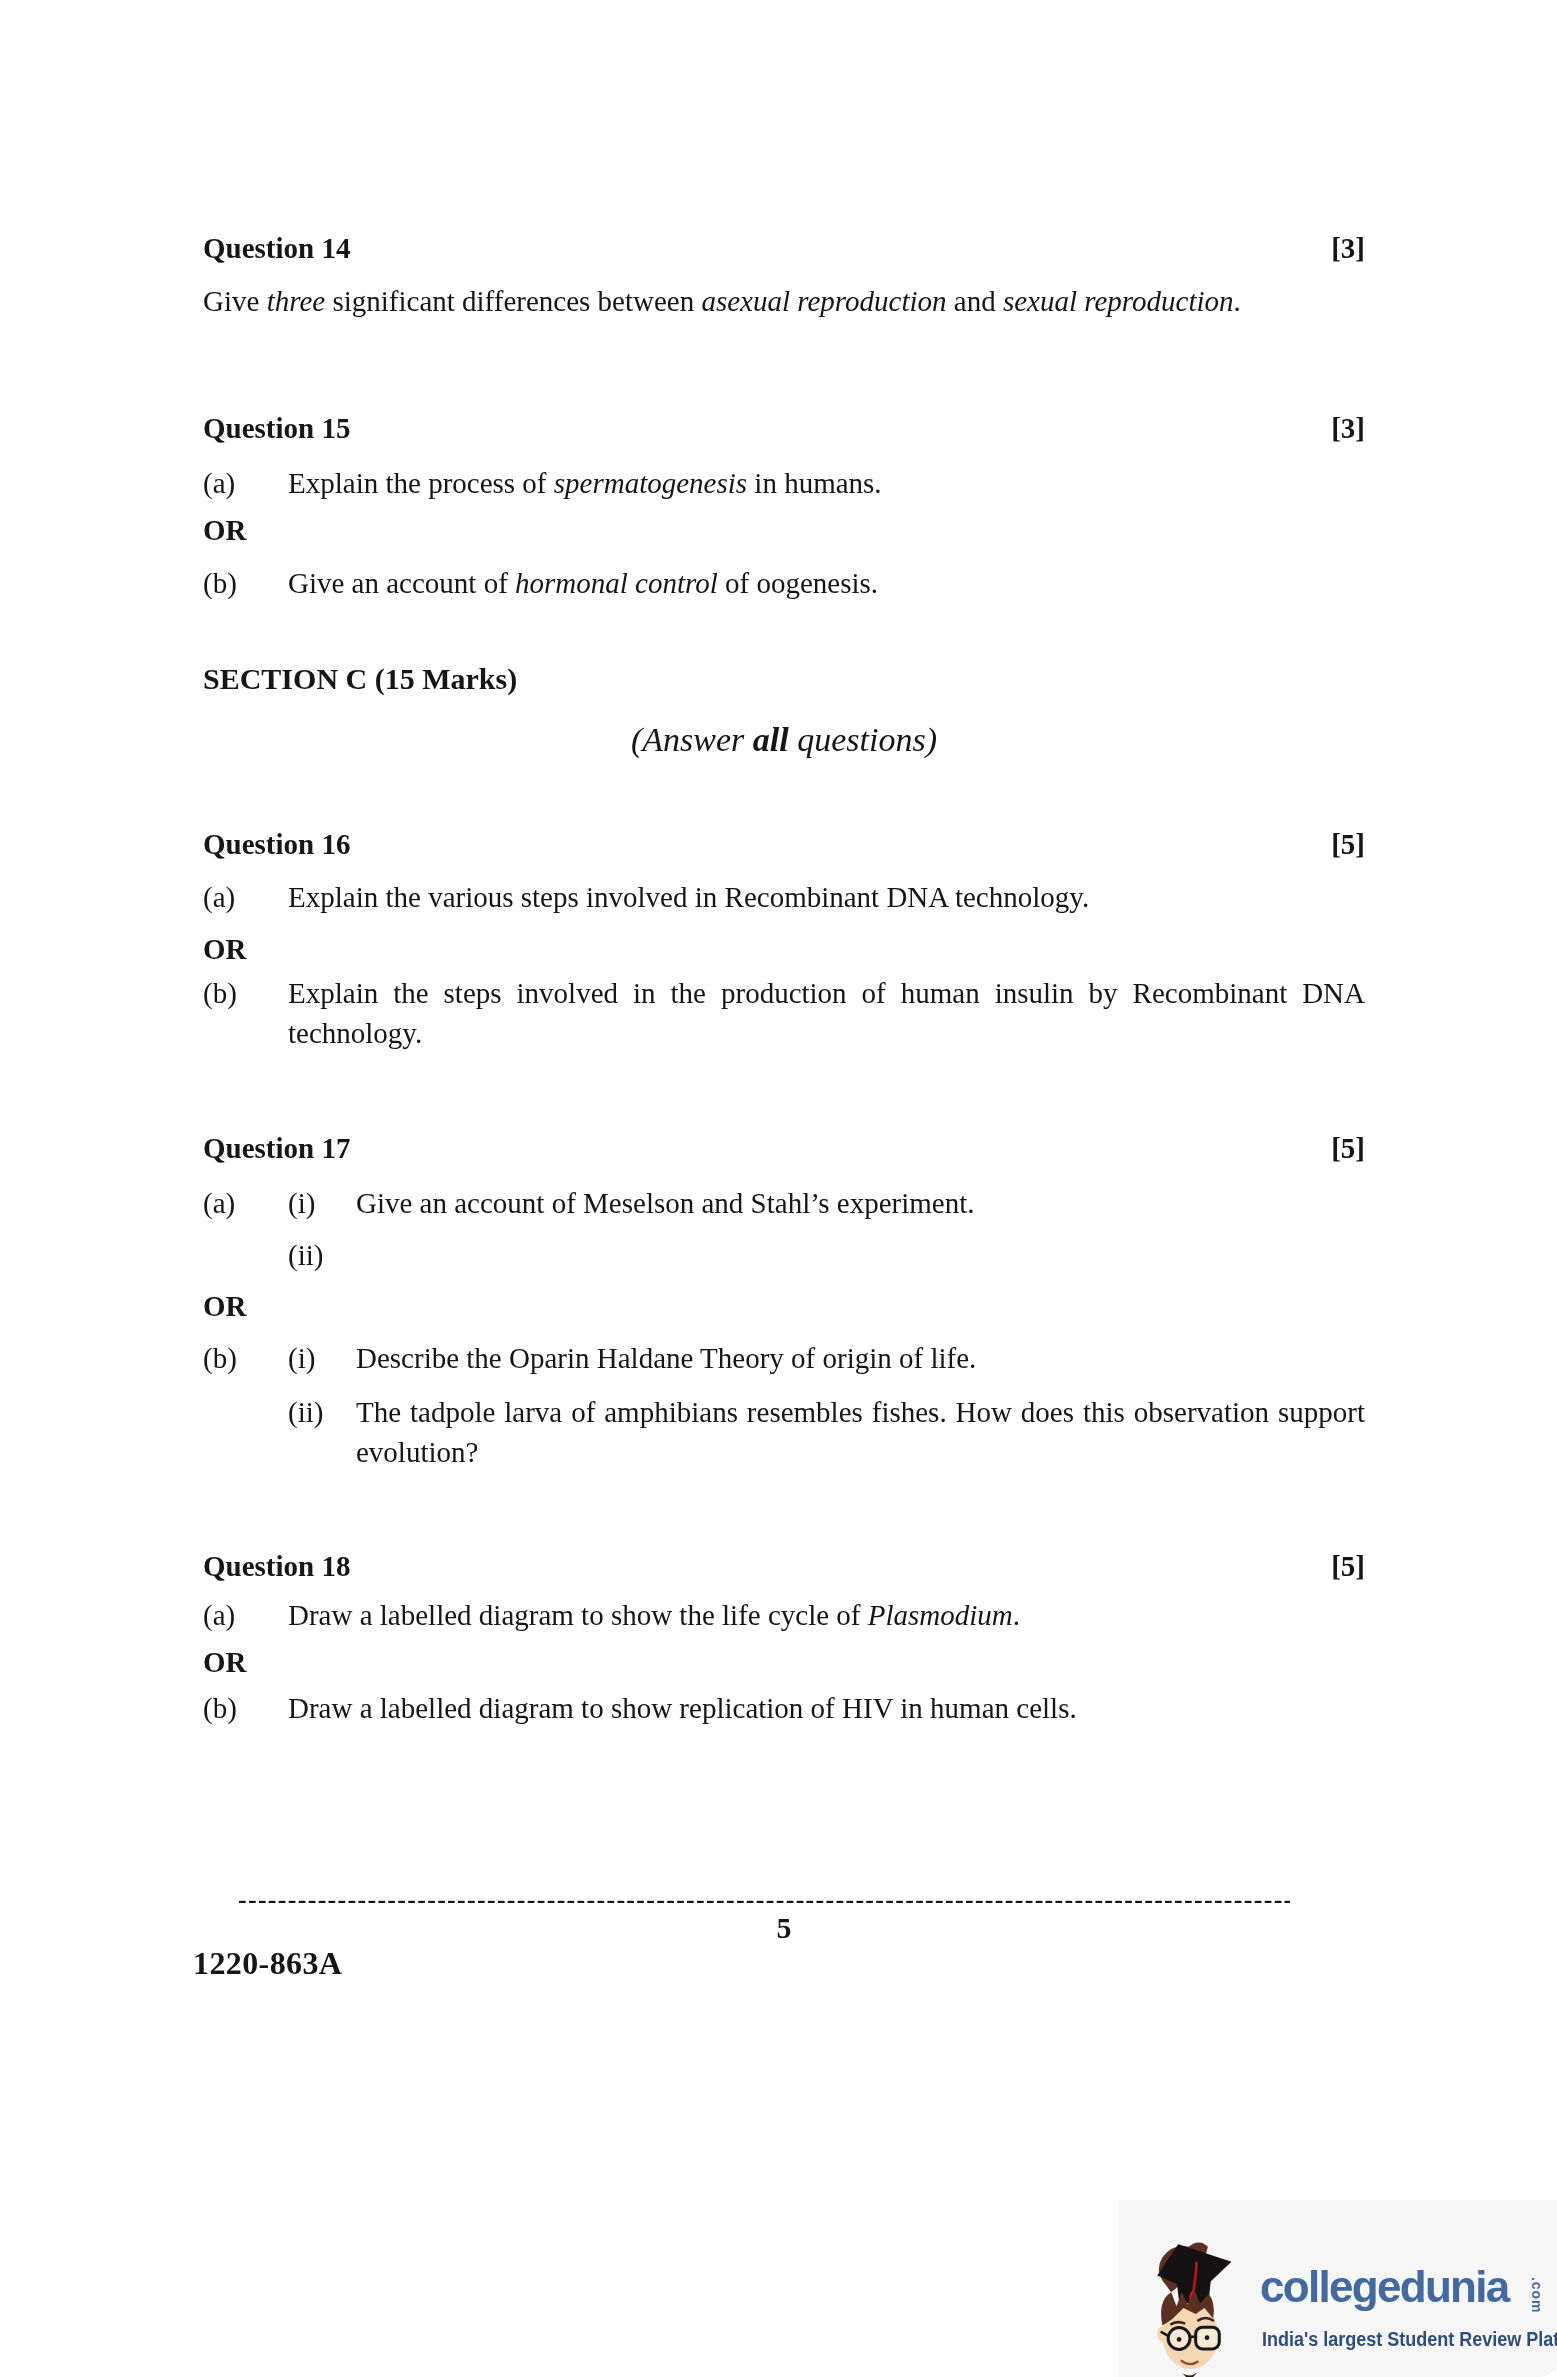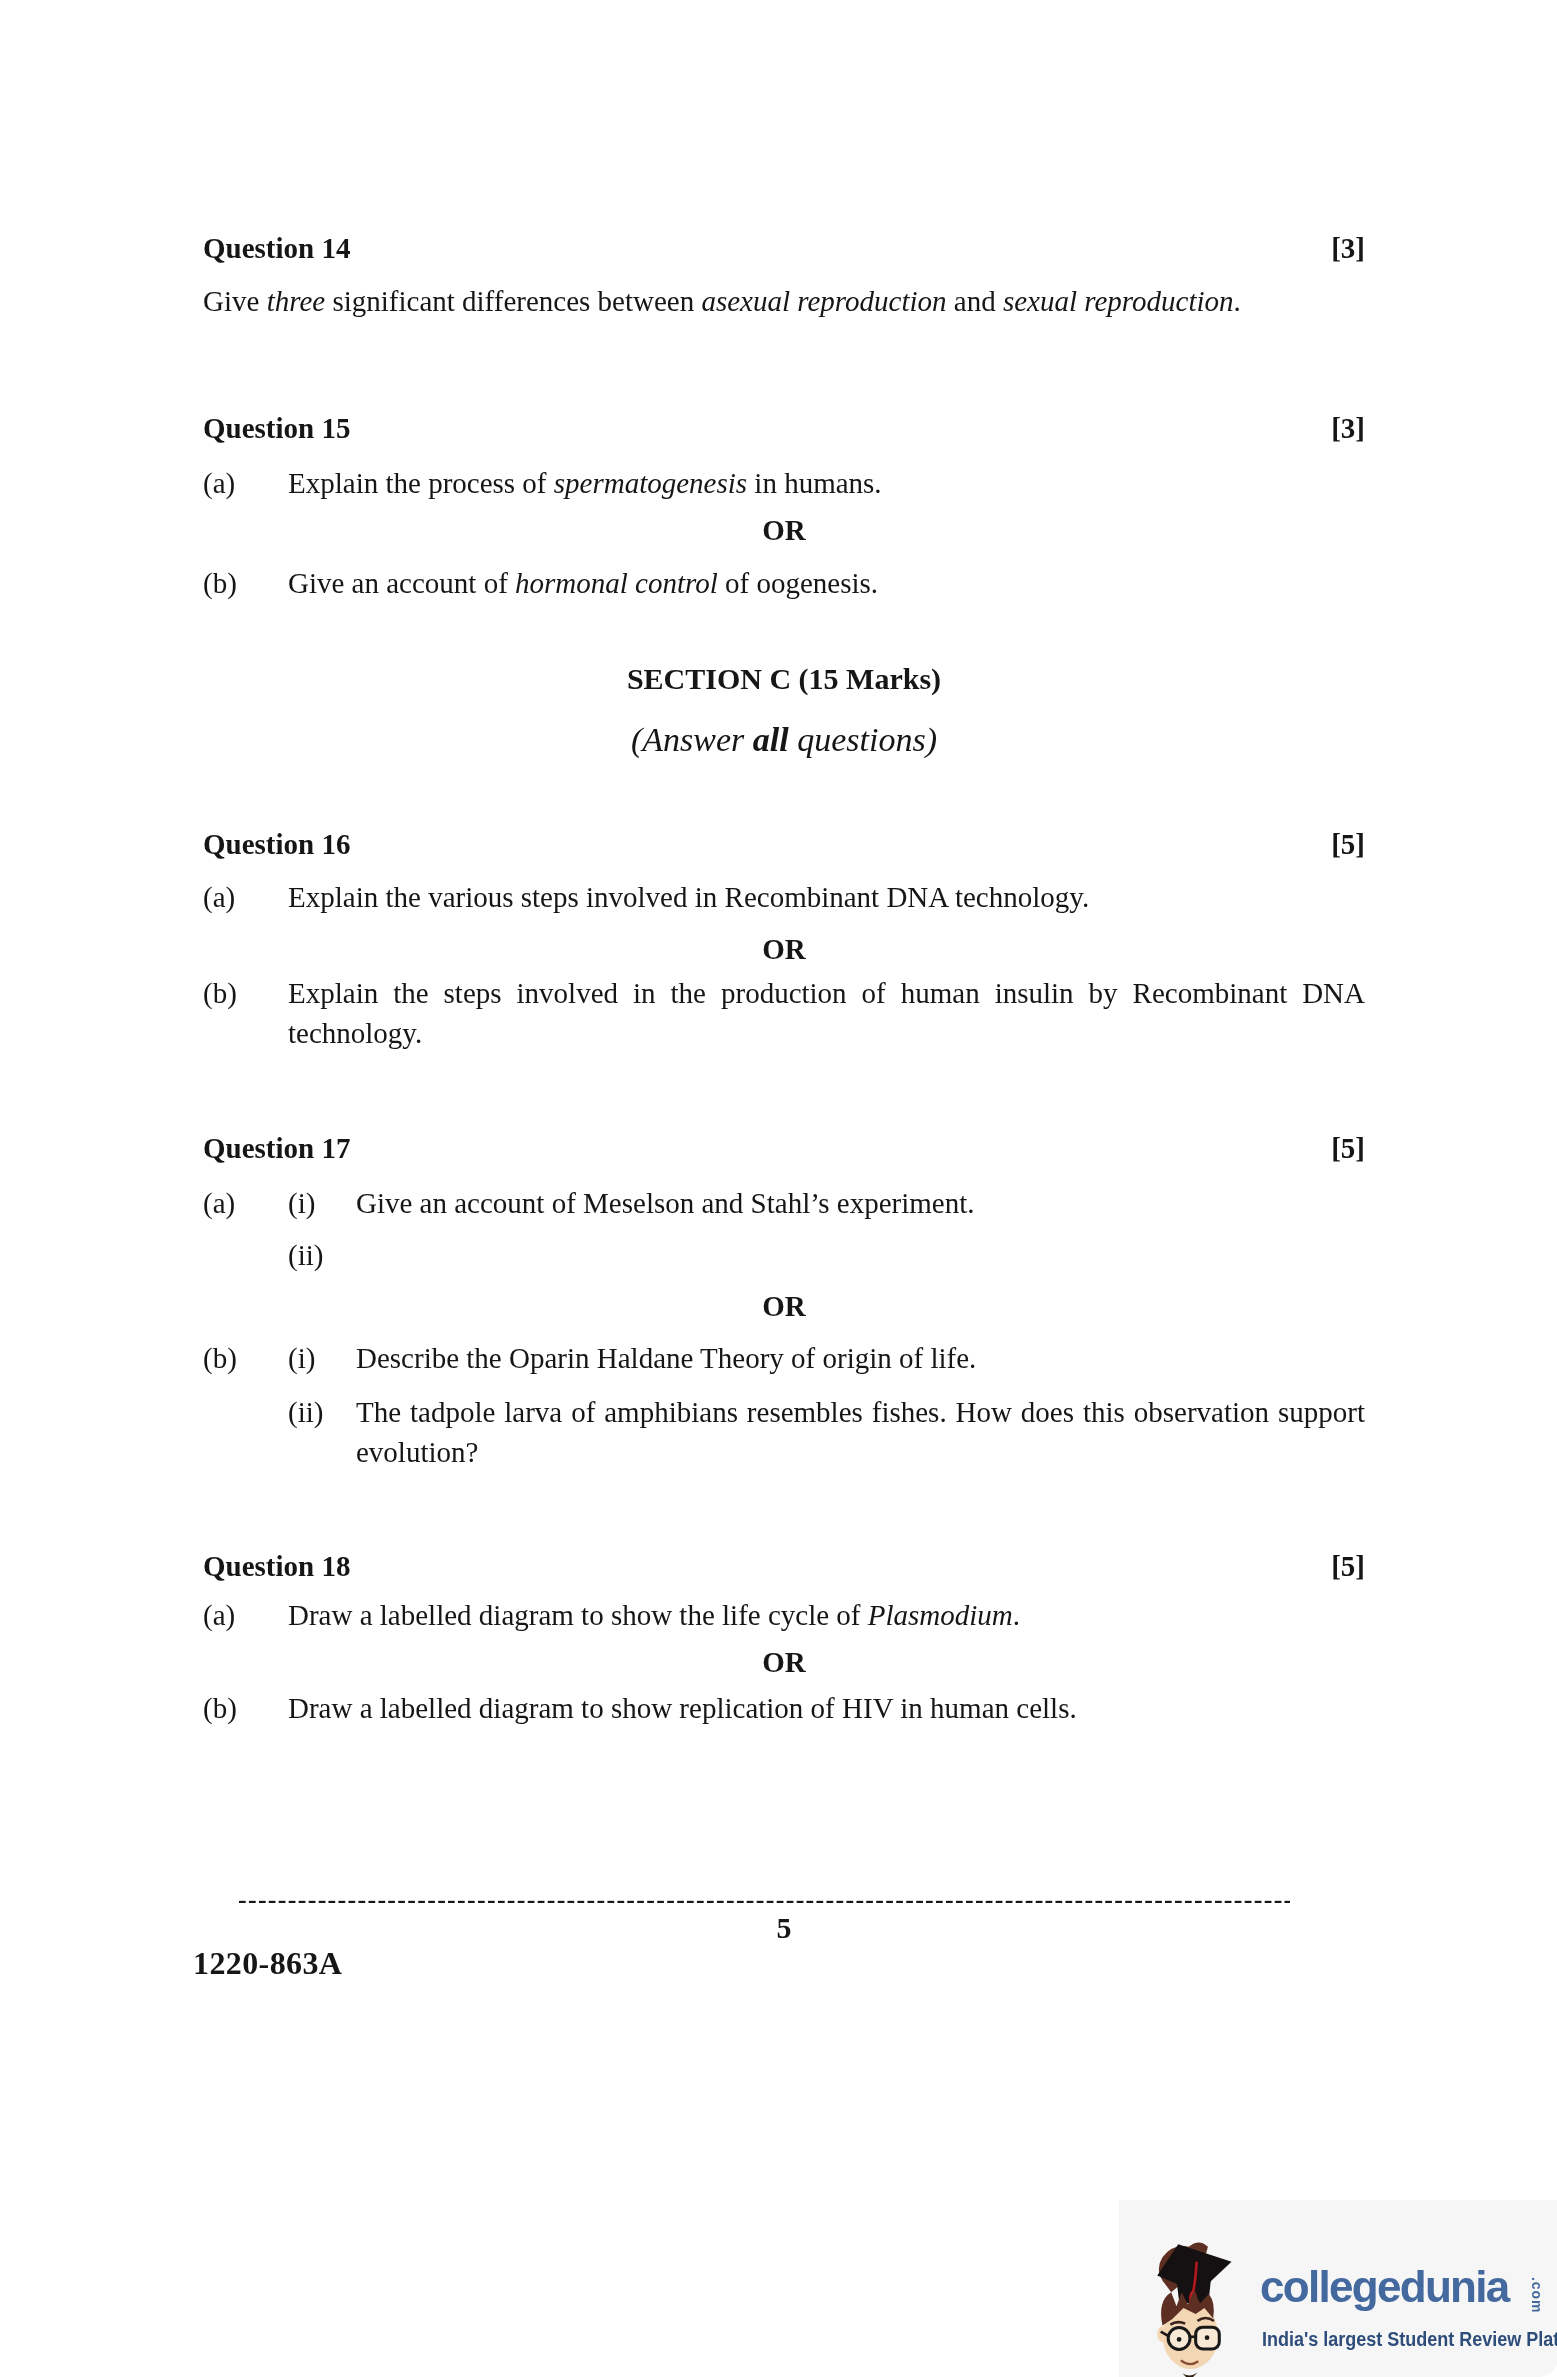--- a/index.html
+++ b/index.html
@@ -8,23 +8,23 @@
     font-family:"Liberation Serif", serif;color:#161616;overflow:hidden;border-radius:19px;
   }
   .qhead{position:absolute;left:203px;width:1162px;display:flex;
     justify-content:space-between;font-weight:bold;font-size:29px;line-height:39px;}
   .para{position:absolute;left:203px;width:1162px;margin:0;font-size:29px;line-height:40px;}
   .justify{text-align:justify;}
   .row{position:absolute;left:203px;width:1162px;display:flex;font-size:29px;line-height:40px;}
   .lbl{flex:0 0 85px;}
   .lbl2{flex:0 0 68px;}
   .txt{flex:1 1 auto;}
-  .or{position:absolute;left:203px;width:1162px;text-align:center;
+  .or{position:absolute;left:203px;width:1162px;text-align:left;
     font-weight:bold;font-size:29px;line-height:39px;}
-  .sec-title{position:absolute;left:203px;width:1162px;text-align:center;
+  .sec-title{position:absolute;left:203px;width:1162px;
     font-weight:bold;font-size:30px;line-height:39px;}
   .sec-sub{position:absolute;left:203px;width:1162px;text-align:center;
     font-style:italic;font-size:34px;line-height:39px;}
   .sec-sub b{font-style:italic;}
   .divider{position:absolute;left:238px;top:1880px;width:1052px;height:39px;
     overflow:hidden;white-space:nowrap;font-weight:bold;font-size:26px;
     letter-spacing:1.3px;line-height:39px;}
   .pagenum{position:absolute;left:203px;top:1908px;width:1162px;text-align:center;
     font-weight:bold;font-size:30px;line-height:39px;}
   .papercode{position:absolute;left:193px;top:1944px;font-weight:bold;

